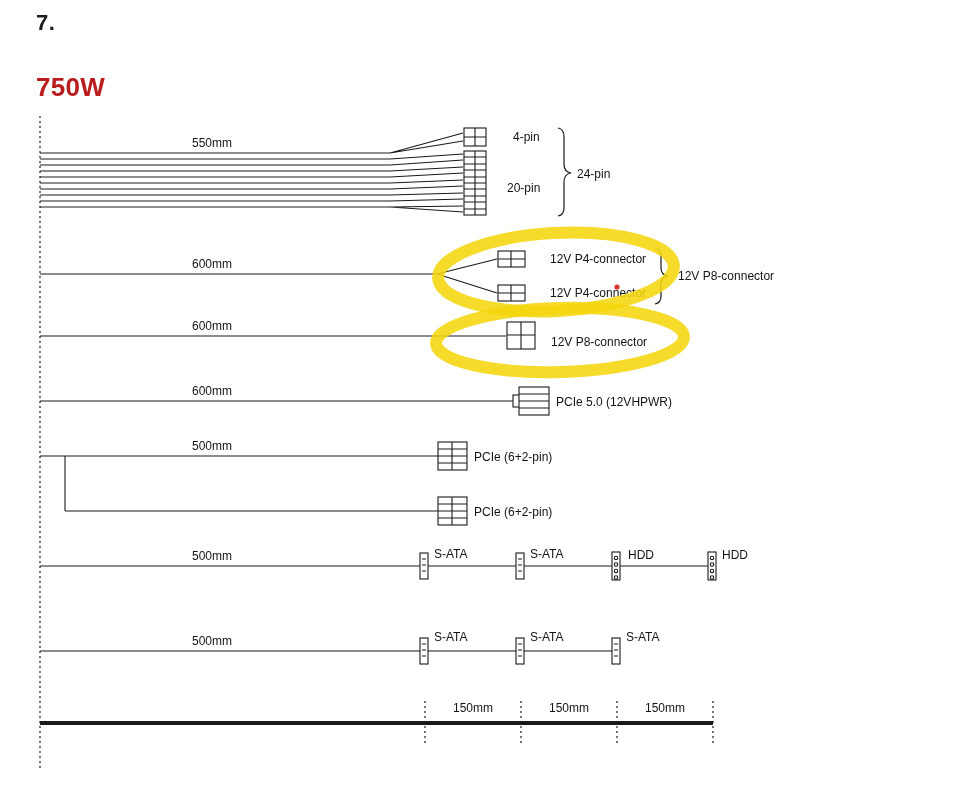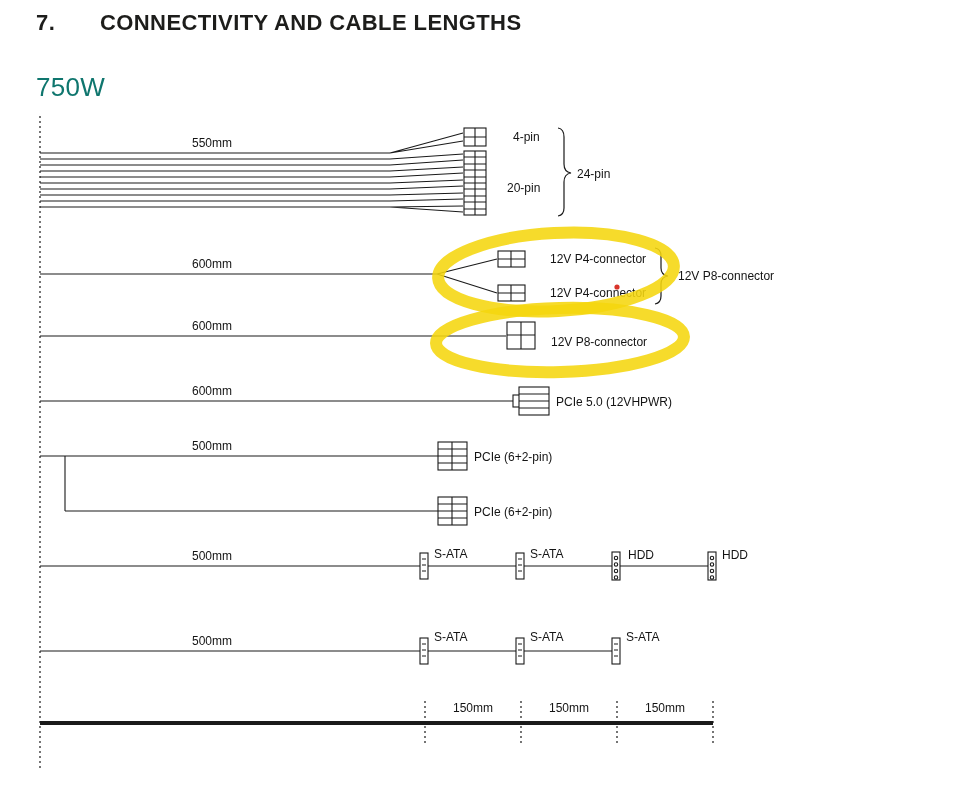--- a/index.html
+++ b/index.html
@@ -20,44 +20,43 @@
     font-weight:bold;
     font-size:22px;
     letter-spacing:0.4px;
     color:#1d1d1b;
   }
   .sec-num { width:64px; }
   .model {
     position:absolute;
     left:36px;
     top:72px;
-    font-weight:normal;
+    font-weight:bold;
     font-size:26px;
     letter-spacing:0.3px;
-    color:#0f766e;
+    color:#b91c1c;
   }
   svg.diagram {
     position:absolute;
     left:0; top:0;
   }
   svg.diagram text {
     font-family:"Liberation Sans", sans-serif;
     font-size:12px;
     fill:#141414;
     stroke:none;
   }
 </style>
 </head>
 <body>
 
 <div class="page">
 
   <div class="header">
     <span class="sec-num">7.</span>
-    <span class="sec-title">CONNECTIVITY AND CABLE LENGTHS</span>
   </div>
 
   <div class="model">750W</div>
 
   <svg class="diagram" width="953" height="807" viewBox="0 0 953 807">
 
     <g stroke="#1a1a1a" stroke-width="1.1" fill="none">
 
       <path d="M40 116V768" stroke-width="1.2" stroke-dasharray="2 3"></path>
 

